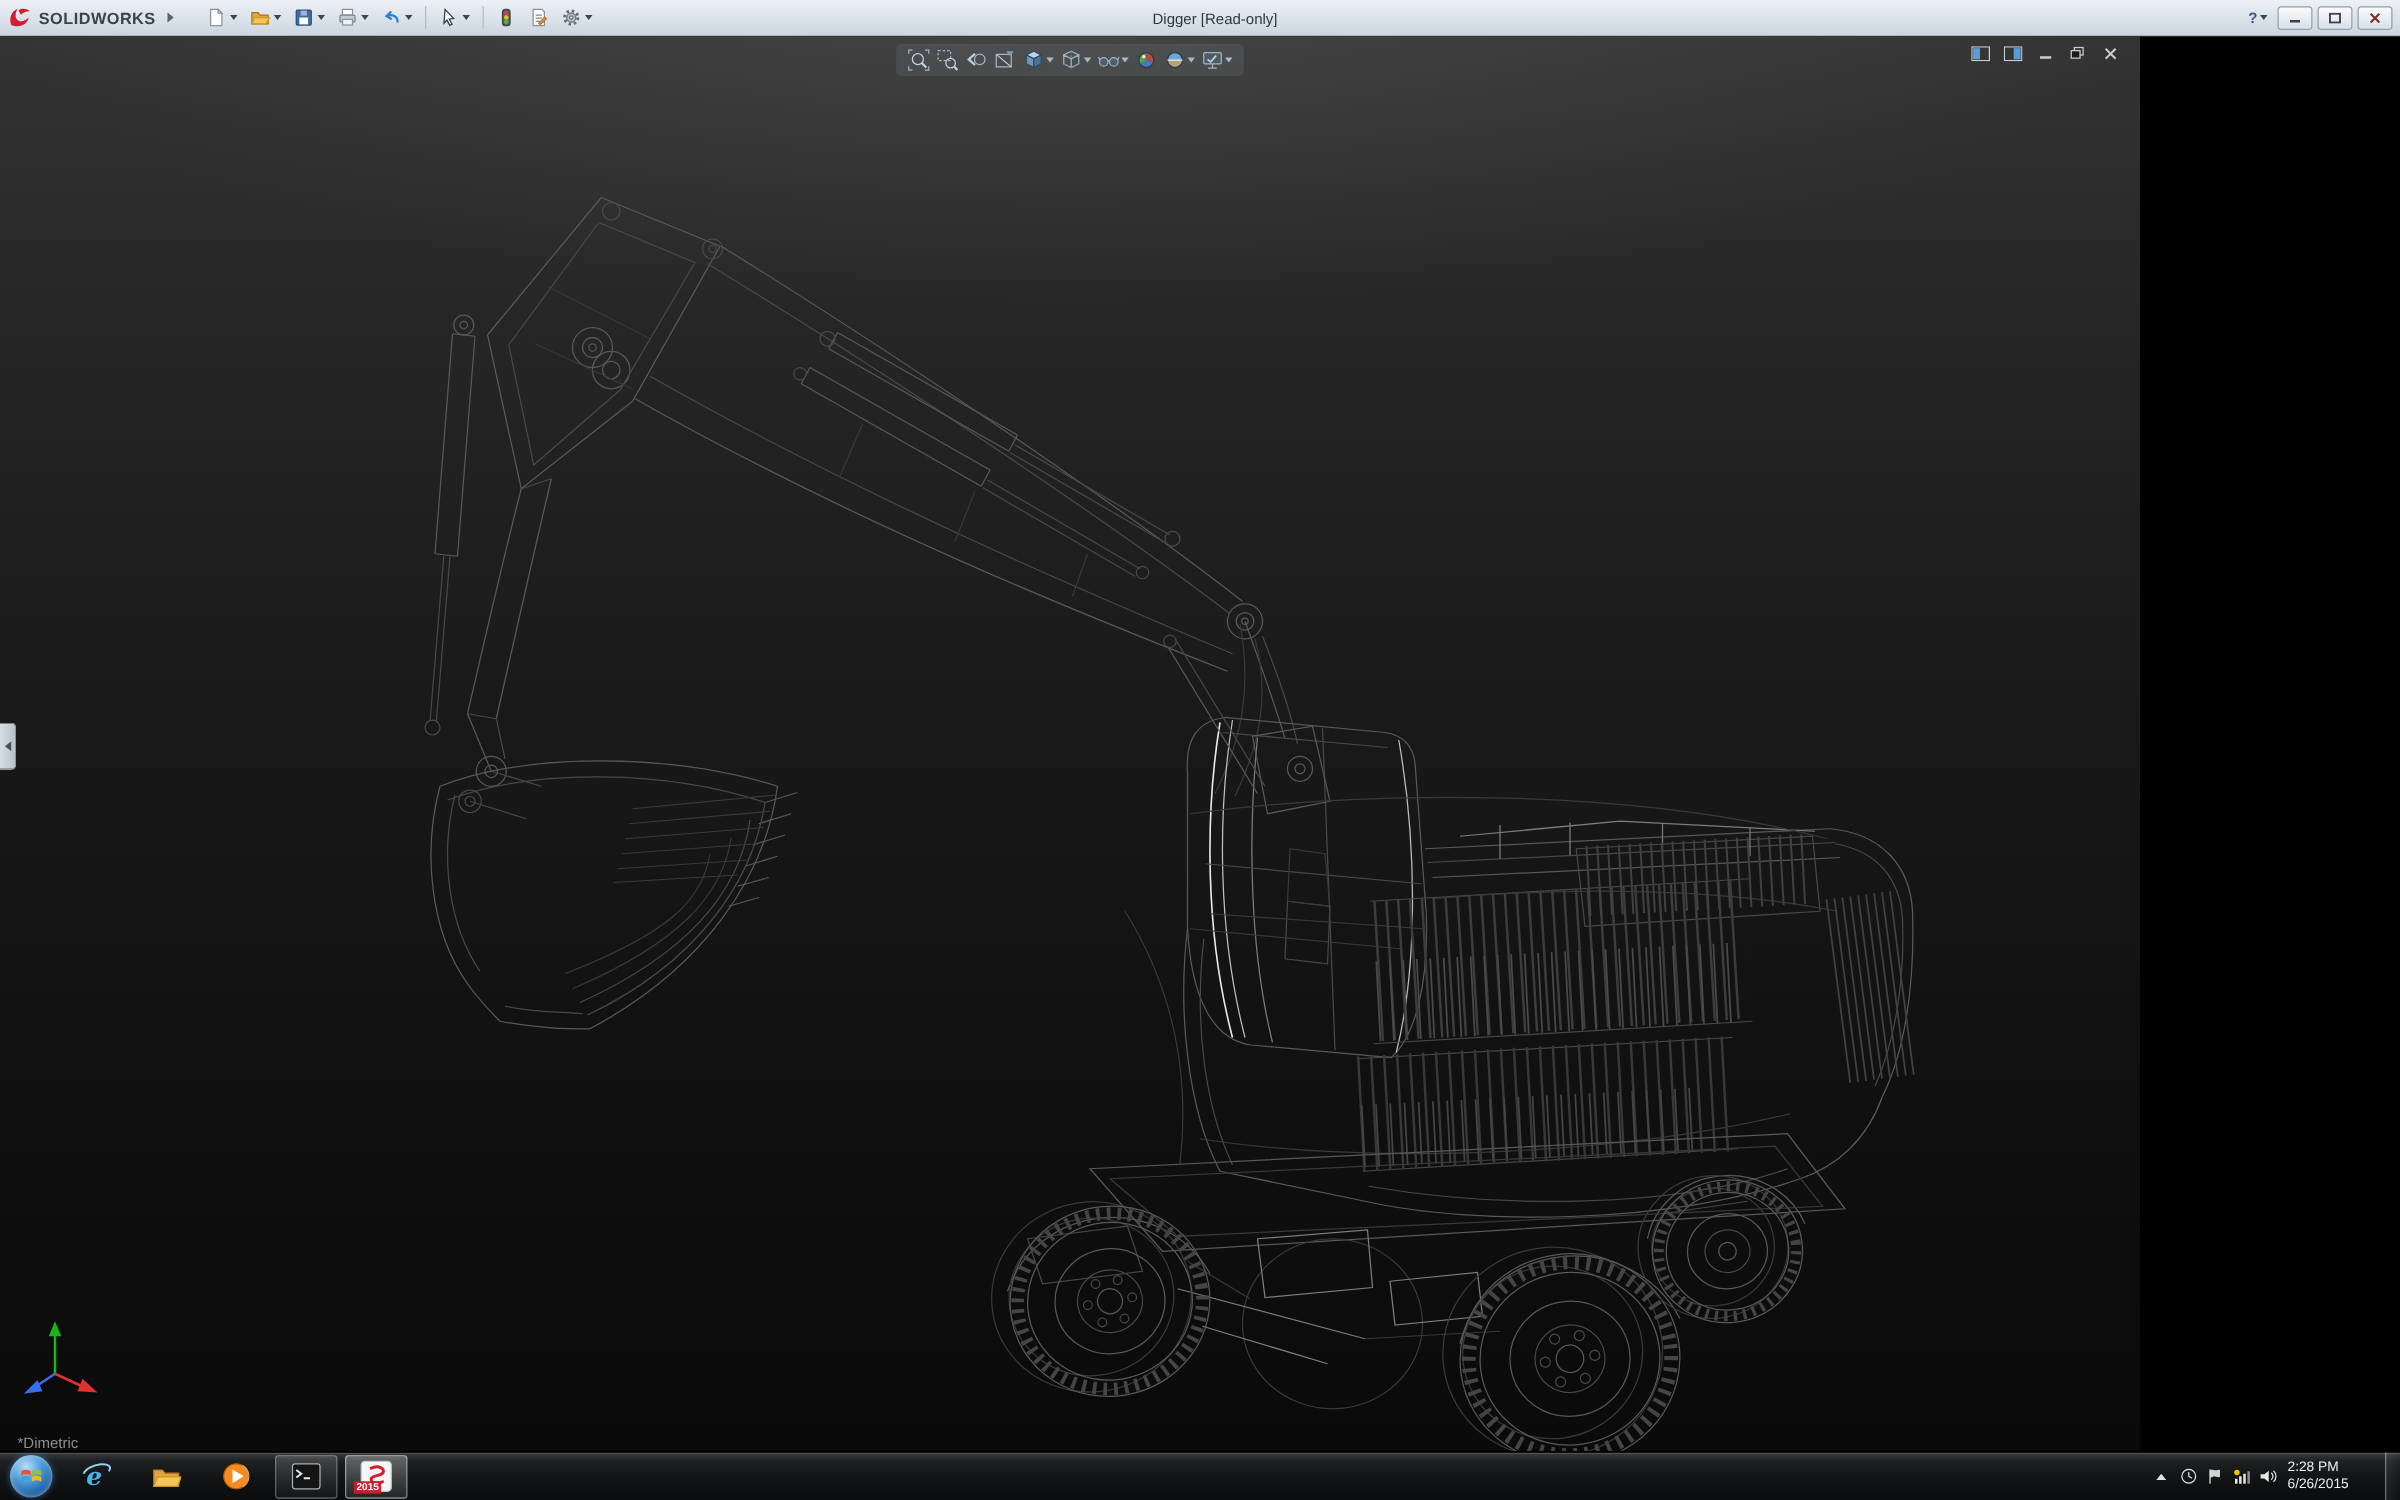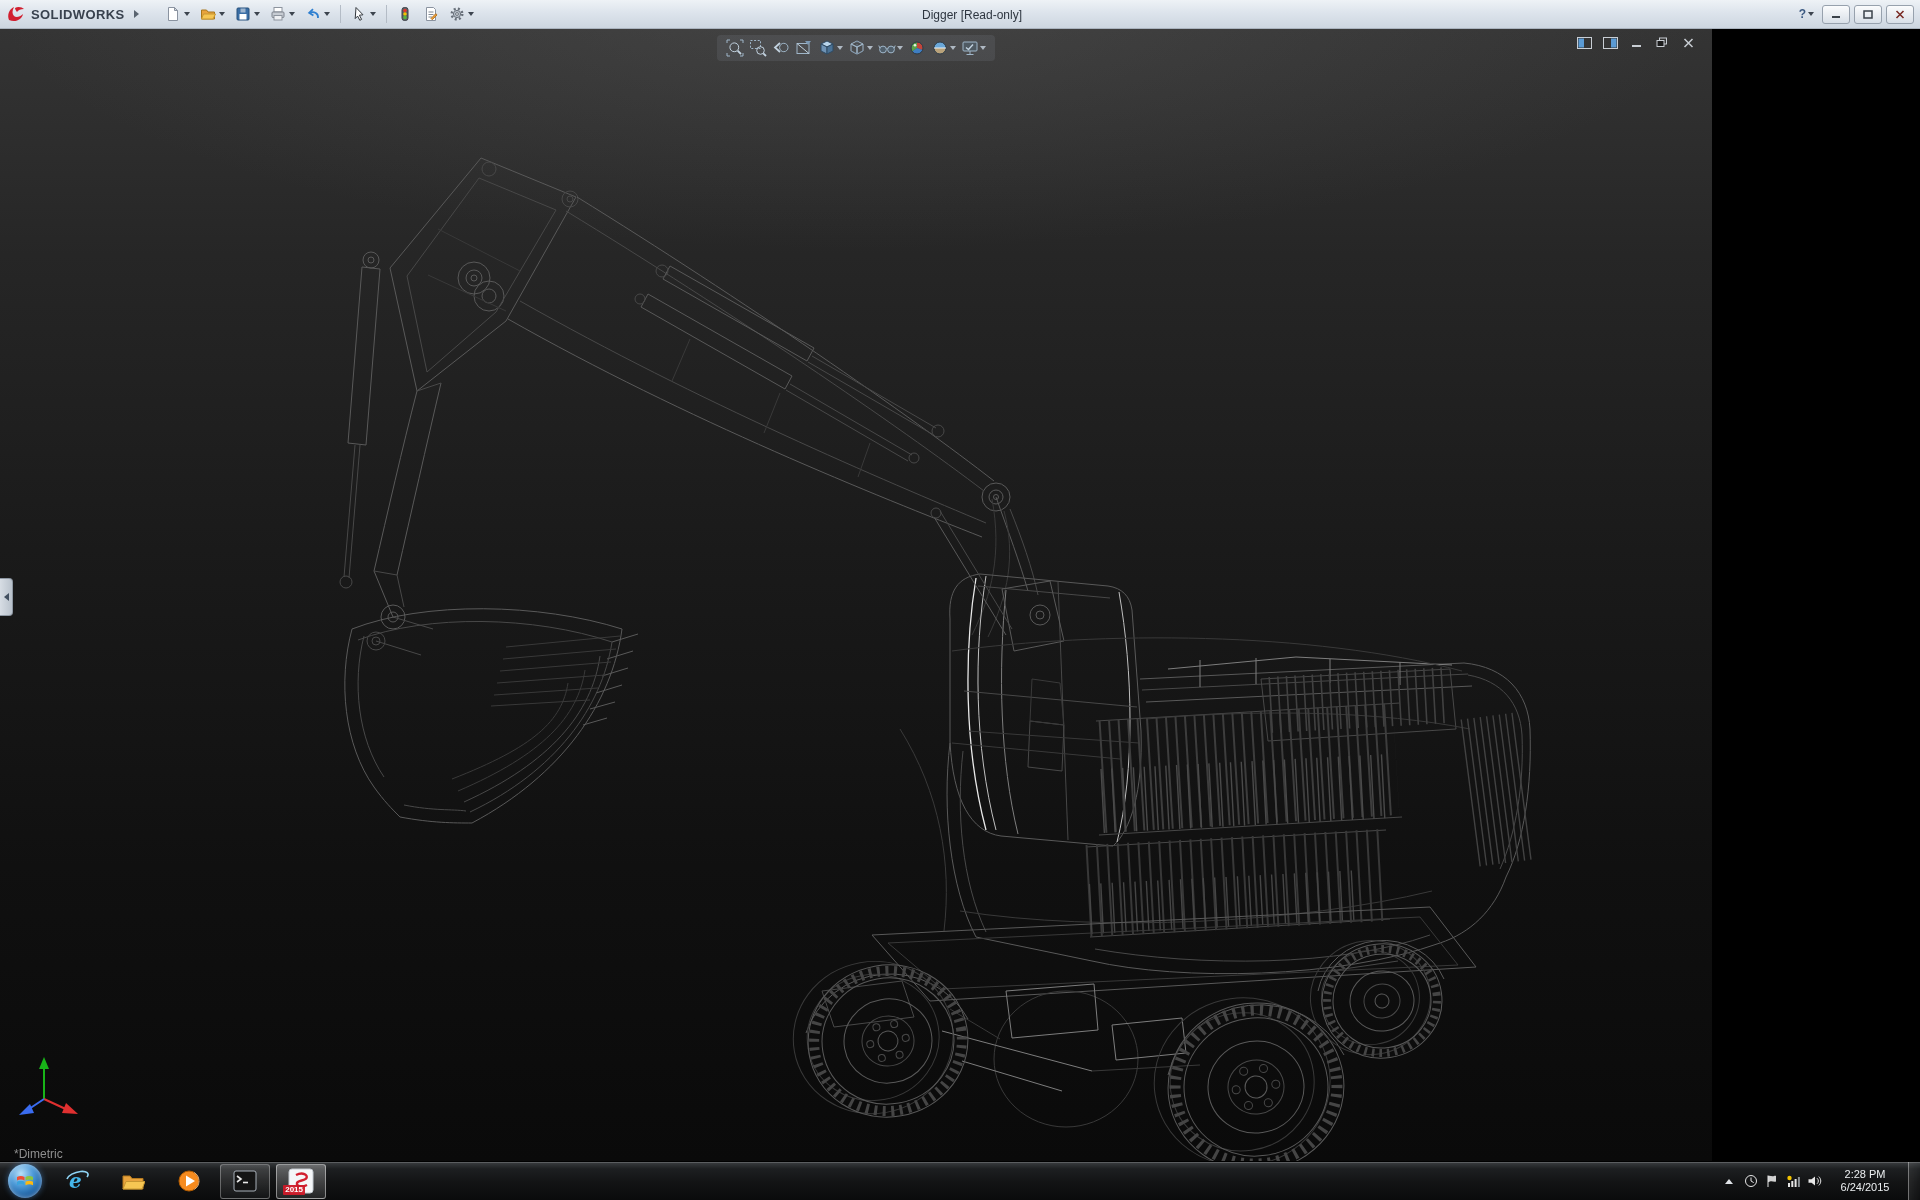--- a/index.html
+++ b/index.html
@@ -86,21 +86,21 @@
   .task-btn.active{border-color:rgba(255,255,255,.45);
     background:linear-gradient(180deg,rgba(255,255,255,.30),rgba(255,255,255,.10));}
   .sw-badge{position:absolute;right:20px;bottom:3px;font-size:8px;font-weight:bold;color:#fff;
     background:rgba(205,25,40,.95);padding:0 2px;border-radius:1px;line-height:10px;}
   .tray{margin-left:auto;display:flex;align-items:center;height:100%;}
   .tray-chevron{width:18px;height:24px;display:flex;align-items:center;justify-content:center;cursor:pointer;}
   .tray-chevron .up{width:0;height:0;border-left:4px solid transparent;border-right:4px solid transparent;
     border-bottom:5px solid #dfe3e7;}
   .tray-icons{display:flex;align-items:center;gap:7px;margin:0 8px 0 6px;}
   .tray-icons svg{display:block;cursor:pointer;}
-  .clock{width:70px;text-align:center;font-size:11px;line-height:13px;color:#eceff1;cursor:default;}
+  .clock{width:70px;font-size:11px;line-height:13px;color:#eceff1;cursor:default;}
   .show-desktop{width:12px;height:100%;margin-left:8px;border-left:1px solid rgba(255,255,255,.4);
     background:linear-gradient(90deg,rgba(255,255,255,.08),rgba(255,255,255,.02));cursor:pointer;}
 </style>
 </head>
 <body>
 
 <div class="app">
 
   <header class="titlebar">
     <div class="brand">
@@ -660,18 +660,18 @@
           <rect x="11.9" y="3" width="2" height="10" fill="#8a8f94"></rect>
           <circle cx="3.5" cy="4" r="2.2" fill="#f2c200"></circle>
         </svg>
         <svg width="15" height="14" viewBox="0 0 15 14">
           <path d="M1.5,5.3 L4.5,5.3 L8,2.5 L8,11.5 L4.5,8.7 L1.5,8.7 Z" fill="#e6e6e6"></path>
           <path d="M10,4.2 C11.8,5.8 11.8,8.2 10,9.8 M11.8,2.6 C14.4,5 14.4,9 11.8,11.4" stroke="#e6e6e6" fill="none"></path>
         </svg>
       </div>
       <div class="clock">
         <div>2:28 PM</div>
-        <div>6/24/2015</div>
+        <div>6/26/2015</div>
       </div>
       <div class="show-desktop"></div>
     </div>
   </footer>
 </div>
 
 </body></html>

